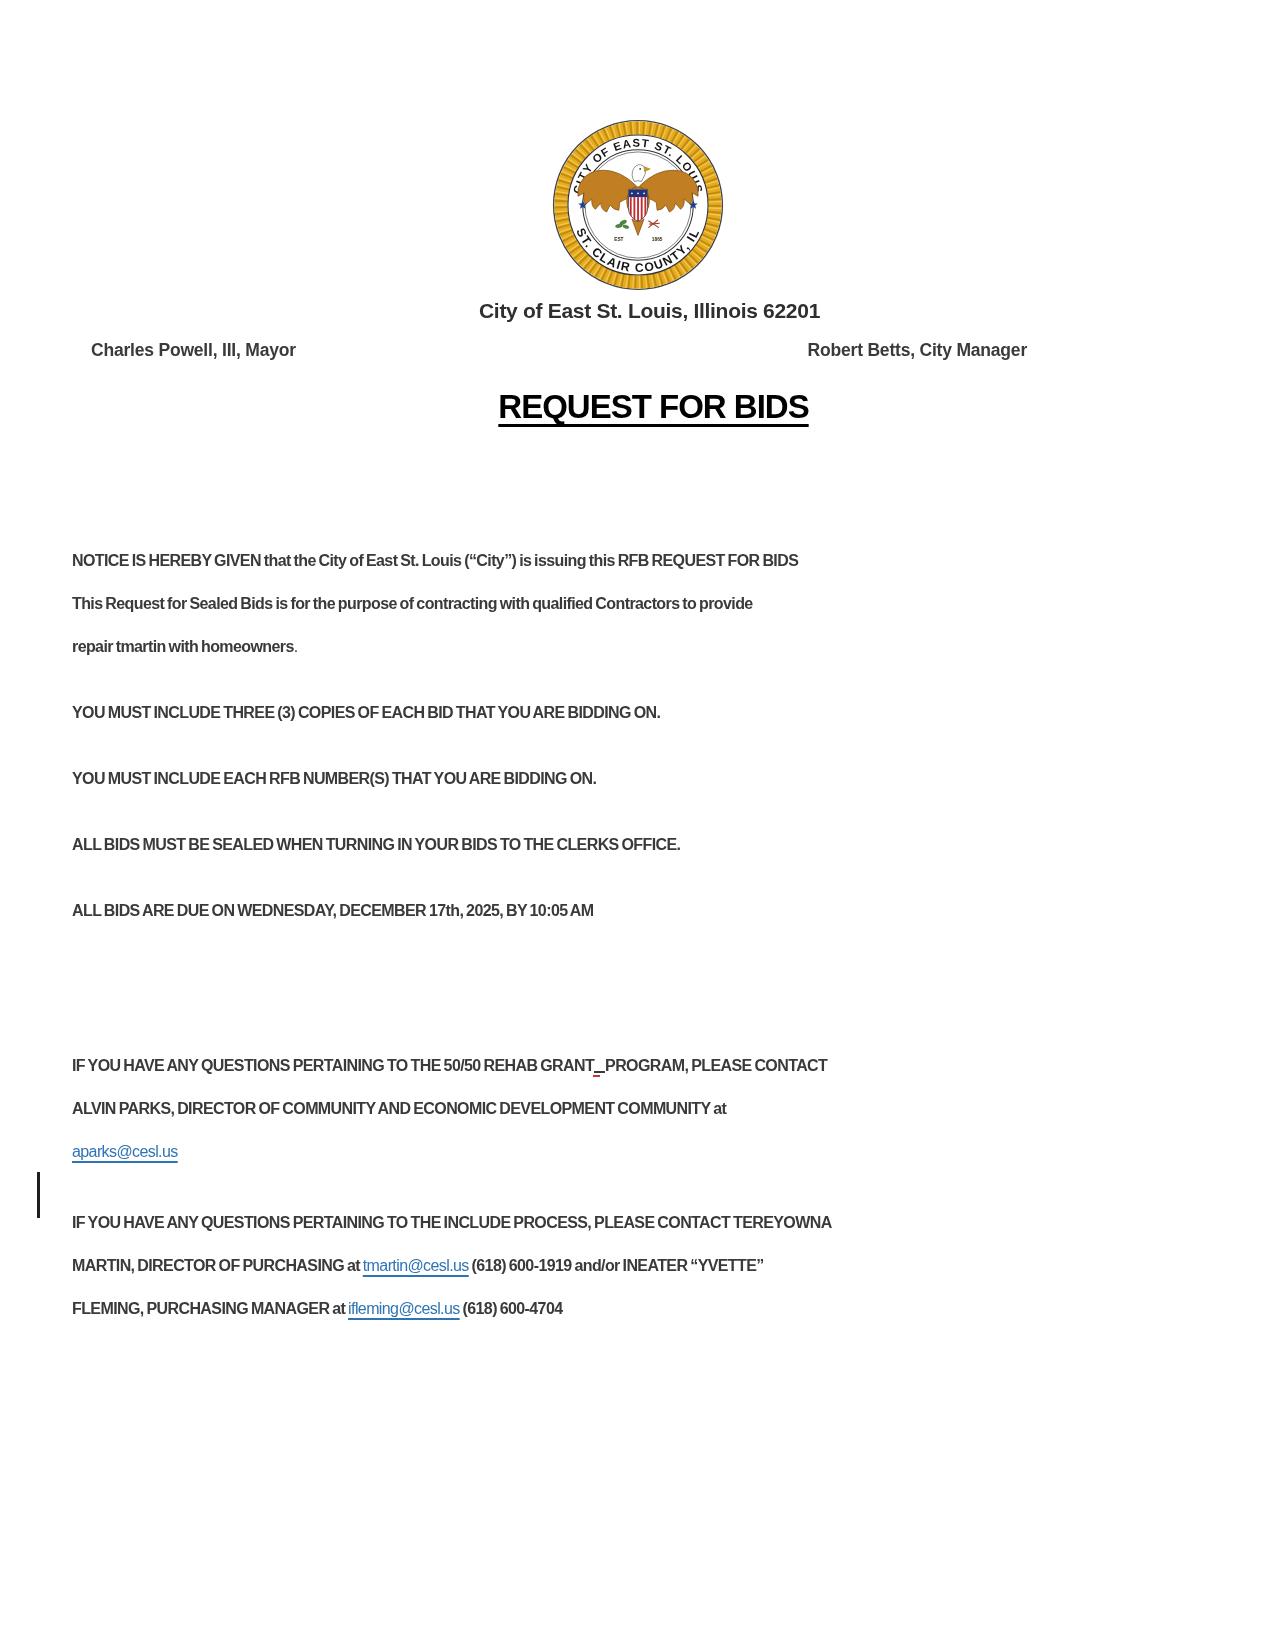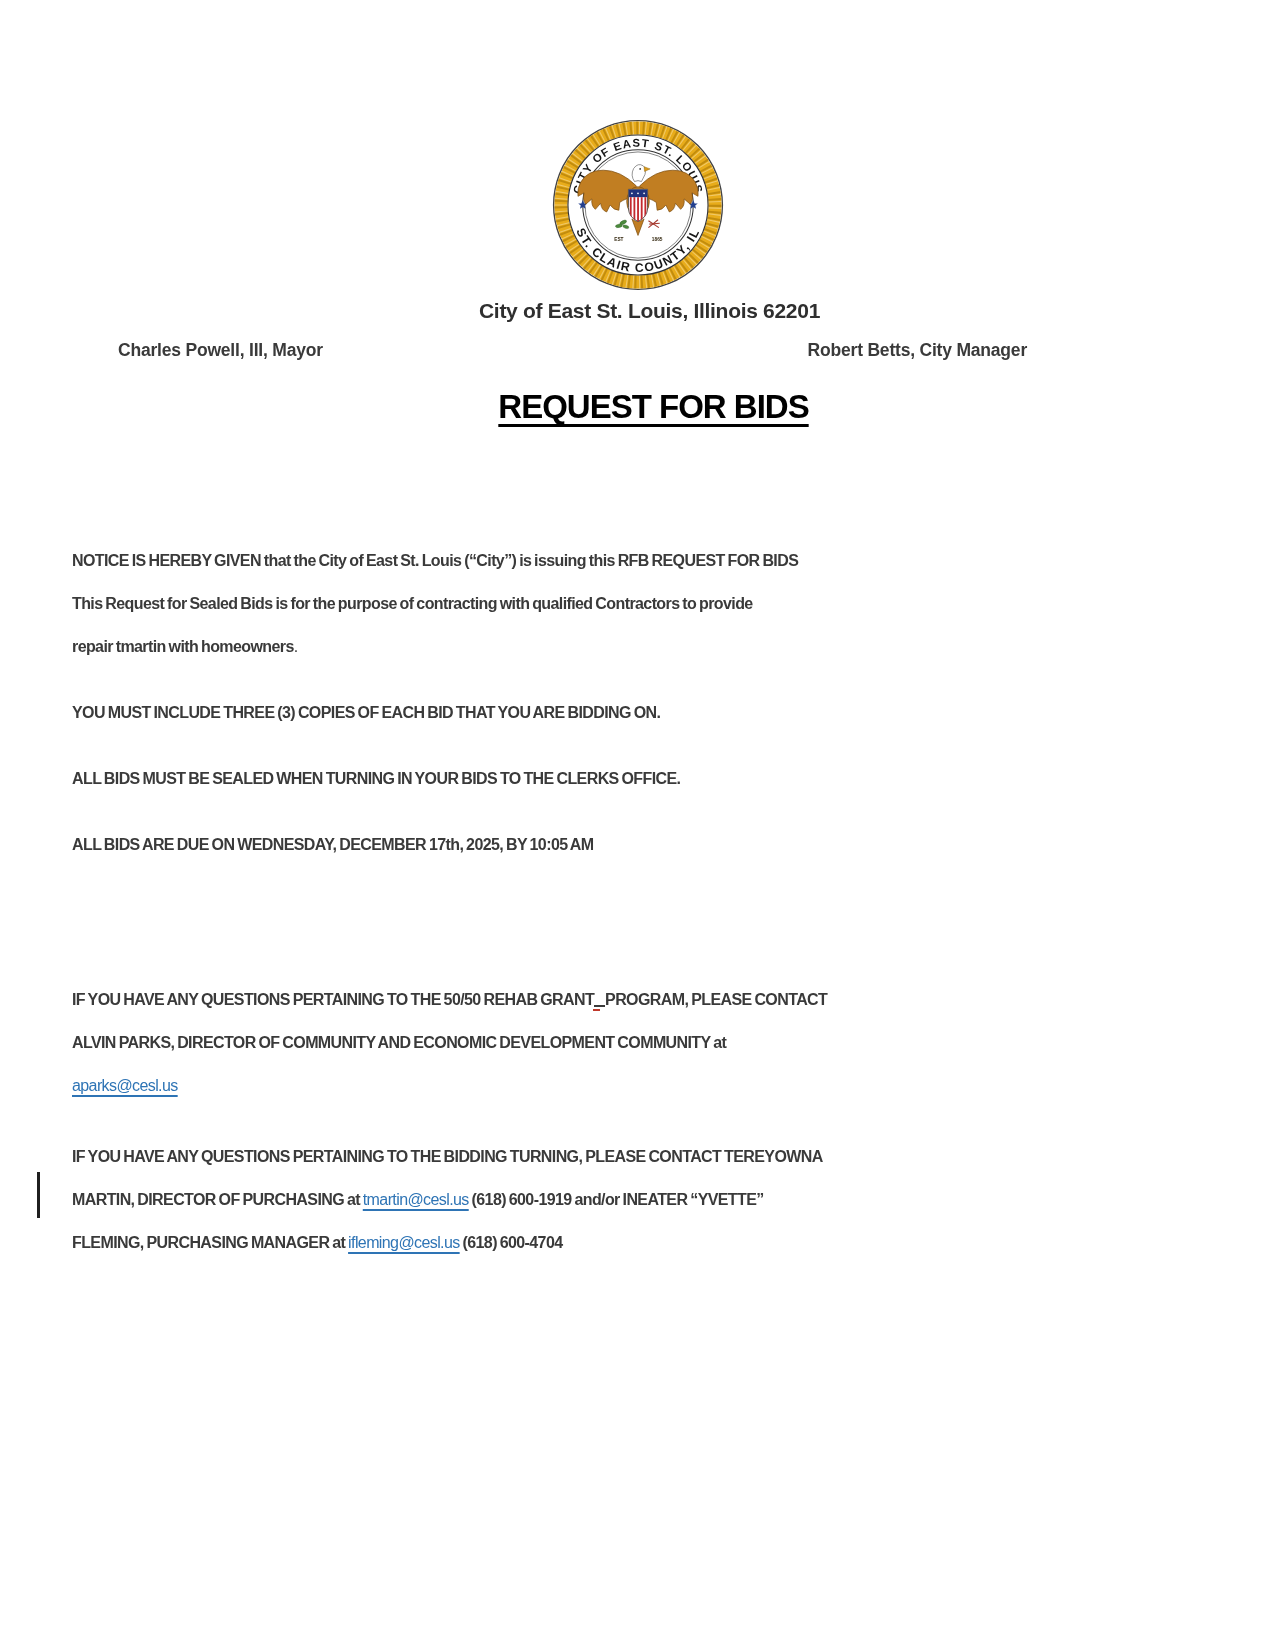--- a/index.html
+++ b/index.html
@@ -18,21 +18,21 @@
     display:flex; justify-content:center;
   }
   .city-line {
     position:absolute; top:299px; left:12px; width:100%;
     text-align:center;
     font-size:21px; font-weight:bold; letter-spacing:-0.3px;
     color:#2f2f2f;
   }
   .officials {
     position:absolute; top:340px; left:0; width:100%;
-    box-sizing:border-box; padding-left:118px; padding-right:248px;
+    box-sizing:border-box; padding-left:91px; padding-right:248px;
     display:flex; justify-content:space-between;
     font-size:17.5px; font-weight:bold; letter-spacing:-0.2px;
     color:#3a3a3a;
   }
   .doc-title {
     position:absolute; left:16px; width:100%;
     text-align:center;
     font-size:33px; font-weight:bold; letter-spacing:-1px;
     color:#000000;
     text-decoration:underline;
@@ -160,32 +160,35 @@
   <div class="doc-body">
       <div class="para">
         <div class="line"><span>NOTICE IS HEREBY GIVEN that the City of East St. Louis (“City”) is issuing this RFB REQUEST FOR BIDS</span></div>
         <div class="line"><span>This Request for Sealed Bids is for the purpose of contracting with qualified Contractors to provide</span></div>
         <div class="line"><span>repair tmartin with homeowners</span><span class="seg-normal">.</span></div>
       </div>
       <div class="para">
         <div class="line"><span>YOU MUST INCLUDE THREE (3) COPIES OF EACH BID THAT YOU ARE BIDDING ON.</span></div>
       </div>
       <div class="para">
+        <div class="line"><span>YOU MUST INCLUDE EACH RFB NUMBER(S) THAT YOU ARE BIDDING ON.</span></div>
+      </div>
+      <div class="para">
         <div class="line"><span>ALL BIDS MUST BE SEALED WHEN TURNING IN YOUR BIDS TO THE CLERKS OFFICE.</span></div>
       </div>
       <div class="para">
         <div class="line"><span>ALL BIDS ARE DUE ON WEDNESDAY, DECEMBER 17th, 2025, BY 10:05 AM</span></div>
       </div>
       <div class="para gap-large">
         <div class="line"><span>IF YOU HAVE ANY QUESTIONS PERTAINING TO THE 50/50 REHAB GRANT</span><span class="tracked-space"></span><span>PROGRAM, PLEASE CONTACT</span></div>
         <div class="line"><span>ALVIN PARKS, DIRECTOR OF COMMUNITY AND ECONOMIC DEVELOPMENT COMMUNITY at</span></div>
         <div class="line"><a class="link">aparks@cesl.us</a></div>
       </div>
       <div class="para gap-small">
-        <div class="line"><span>IF YOU HAVE ANY QUESTIONS PERTAINING TO THE BIDDING TURNING, PLEASE CONTACT TEREYOWNA</span></div>
+        <div class="line"><span>IF YOU HAVE ANY QUESTIONS PERTAINING TO THE INCLUDE PROCESS, PLEASE CONTACT TEREYOWNA</span></div>
         <div class="line"><span>MARTIN, DIRECTOR OF PURCHASING at </span><a class="link">tmartin@cesl.us</a><span> (618) 600-1919 and/or INEATER “YVETTE”</span></div>
         <div class="line"><span>FLEMING, PURCHASING MANAGER at </span><a class="link">ifleming@cesl.us</a><span> (618) 600-4704</span></div>
       </div>
     </div>
 
   <div class="change-bar"></div>
 
 </div>
 
 </body></html>

